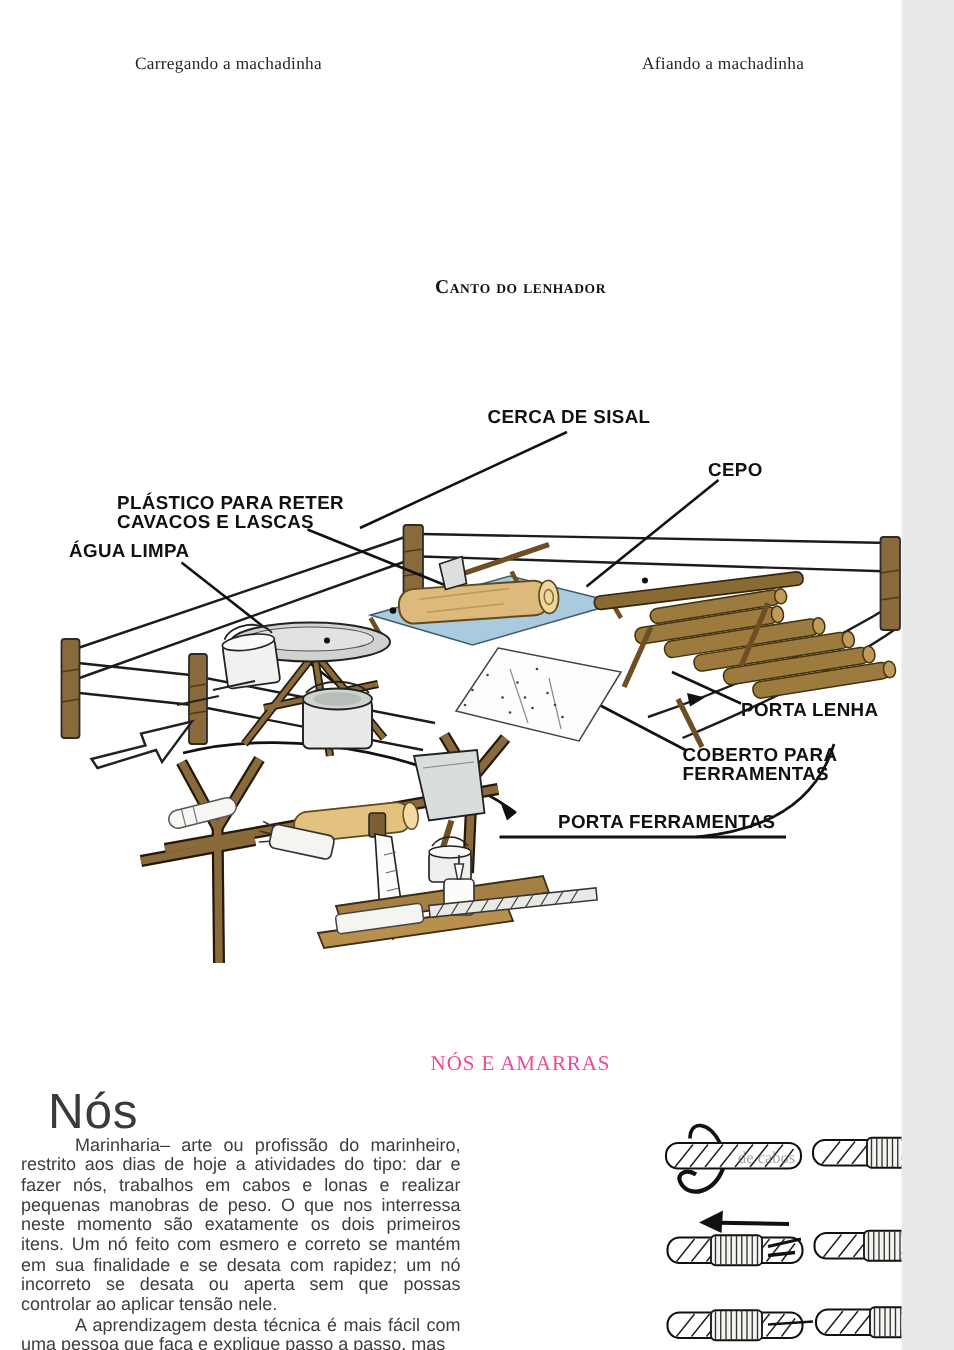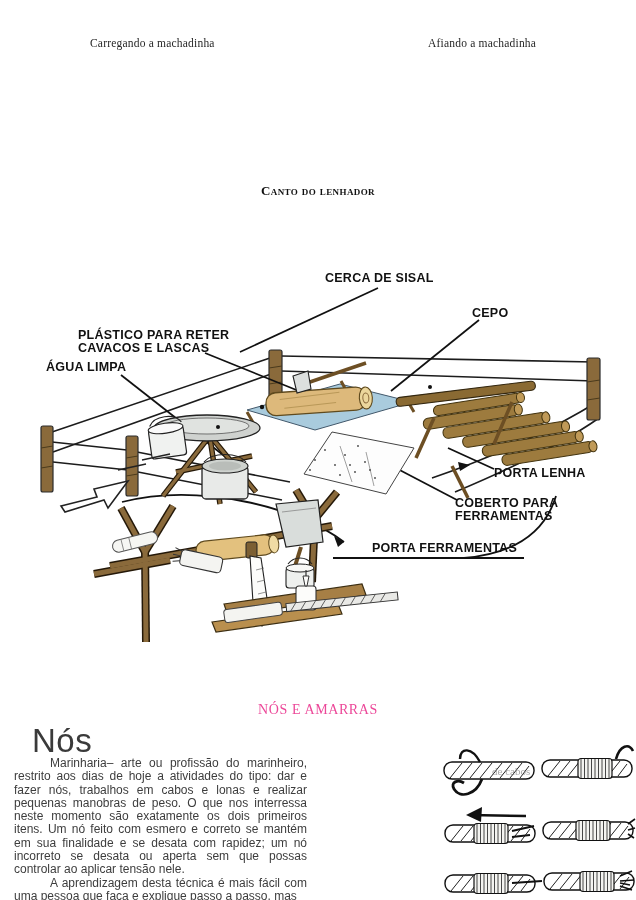--- a/index.html
+++ b/index.html
@@ -1,17 +1,17 @@
 <!DOCTYPE html>
 <html><head>
 <meta charset="utf-8">
 <style>
   html,body{margin:0;padding:0;background:#e9e9e9;}
-  .page{position:relative;width:636px;height:900px;background:#ffffff;overflow:hidden;
-        font-family:"Liberation Serif",serif;color:#1c1c1c;}
+  .page{position:relative;width:572px;height:900px;background:#ffffff;overflow:hidden;
+        font-family:"Liberation Serif",serif;color:#1c1c1c;padding-left:29px;}
   .abs{position:absolute;}
   .hdr{font-size:11.5px;color:#262626;letter-spacing:.2px;}
   .sect-title{width:636px;text-align:center;font-variant:small-caps;font-weight:700;
               font-size:13px;letter-spacing:.4px;color:#111;}
   .sect-title2{width:636px;text-align:center;font-size:14px;letter-spacing:.6px;color:#ec4899;}
   .knots-h{font-family:"Liberation Sans",sans-serif;font-weight:300;font-size:33px;
            color:#3a3a3a;margin:0;letter-spacing:.5px;}
   .bodycol{width:293px;font-family:"Liberation Sans",sans-serif;font-size:12px;
            line-height:13.3px;color:#3d3d3d;text-align:justify;}
   .bodycol p{margin:0;text-indent:36px;}

